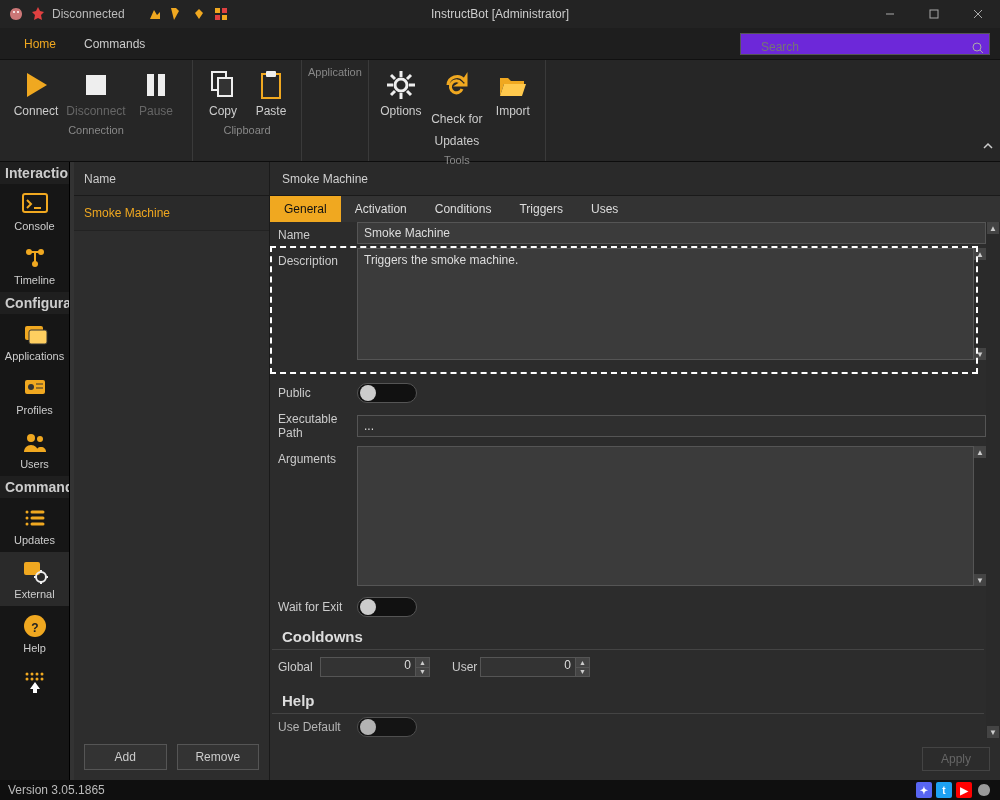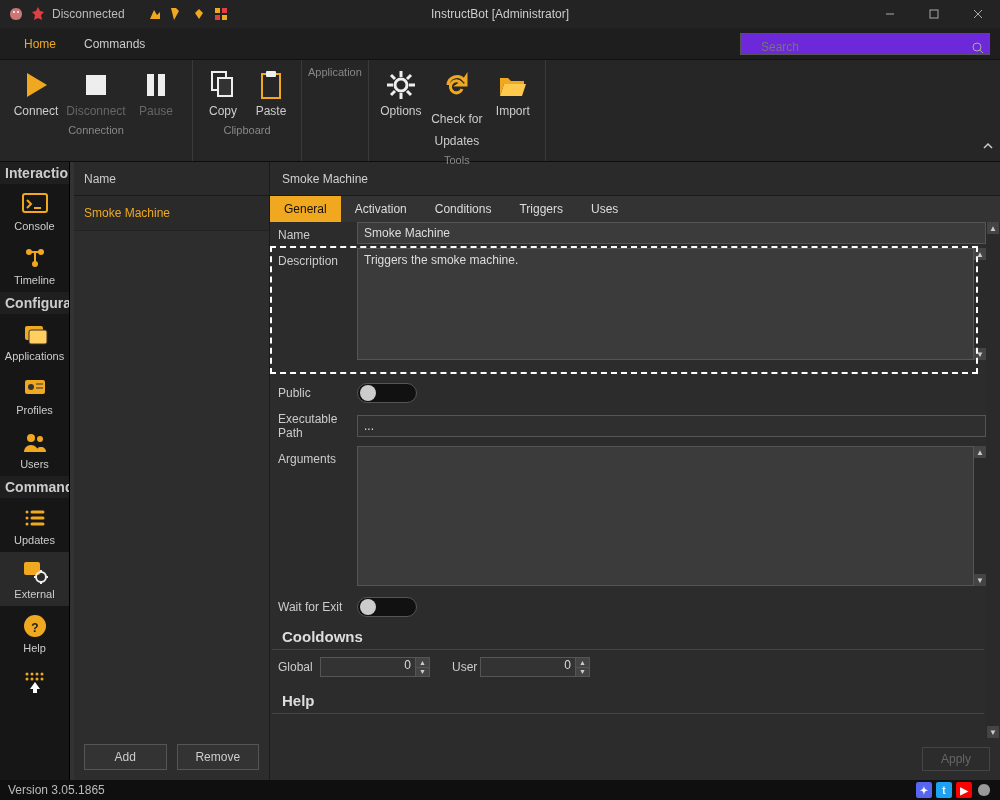--- a/index.html
+++ b/index.html
@@ -466,20 +466,28 @@
                 </div></div>
           <div style="width:14px;"></div>
           <div class="flab" style="width:36px;">User</div>
           <div class="numin"><span>0</span><div class="spin">
                   <div>▲</div>
                   <div>▼</div>
                 </div></div>
         </div>
 
         <div class="sectionh">Help</div>
+        <div class="frow" style="align-items:center;opacity:.85;">
+          <div class="flab">Use Default</div>
+          <div class="fval">
+                <div class="toggle">
+                  <div class="knob"></div>
+                </div>
+              </div>
+        </div>
       </div>
       <div class="scrolltrack" style="width:14px;">
             <div class="scrollbtn">▲</div>
             <div style="flex:1;background:#3a3a3a;margin:1px;"></div>
             <div class="scrollbtn">▼</div>
           </div>
       </div>
 
       <div class="applybar">
         <div class="applybtn">Apply</div>

